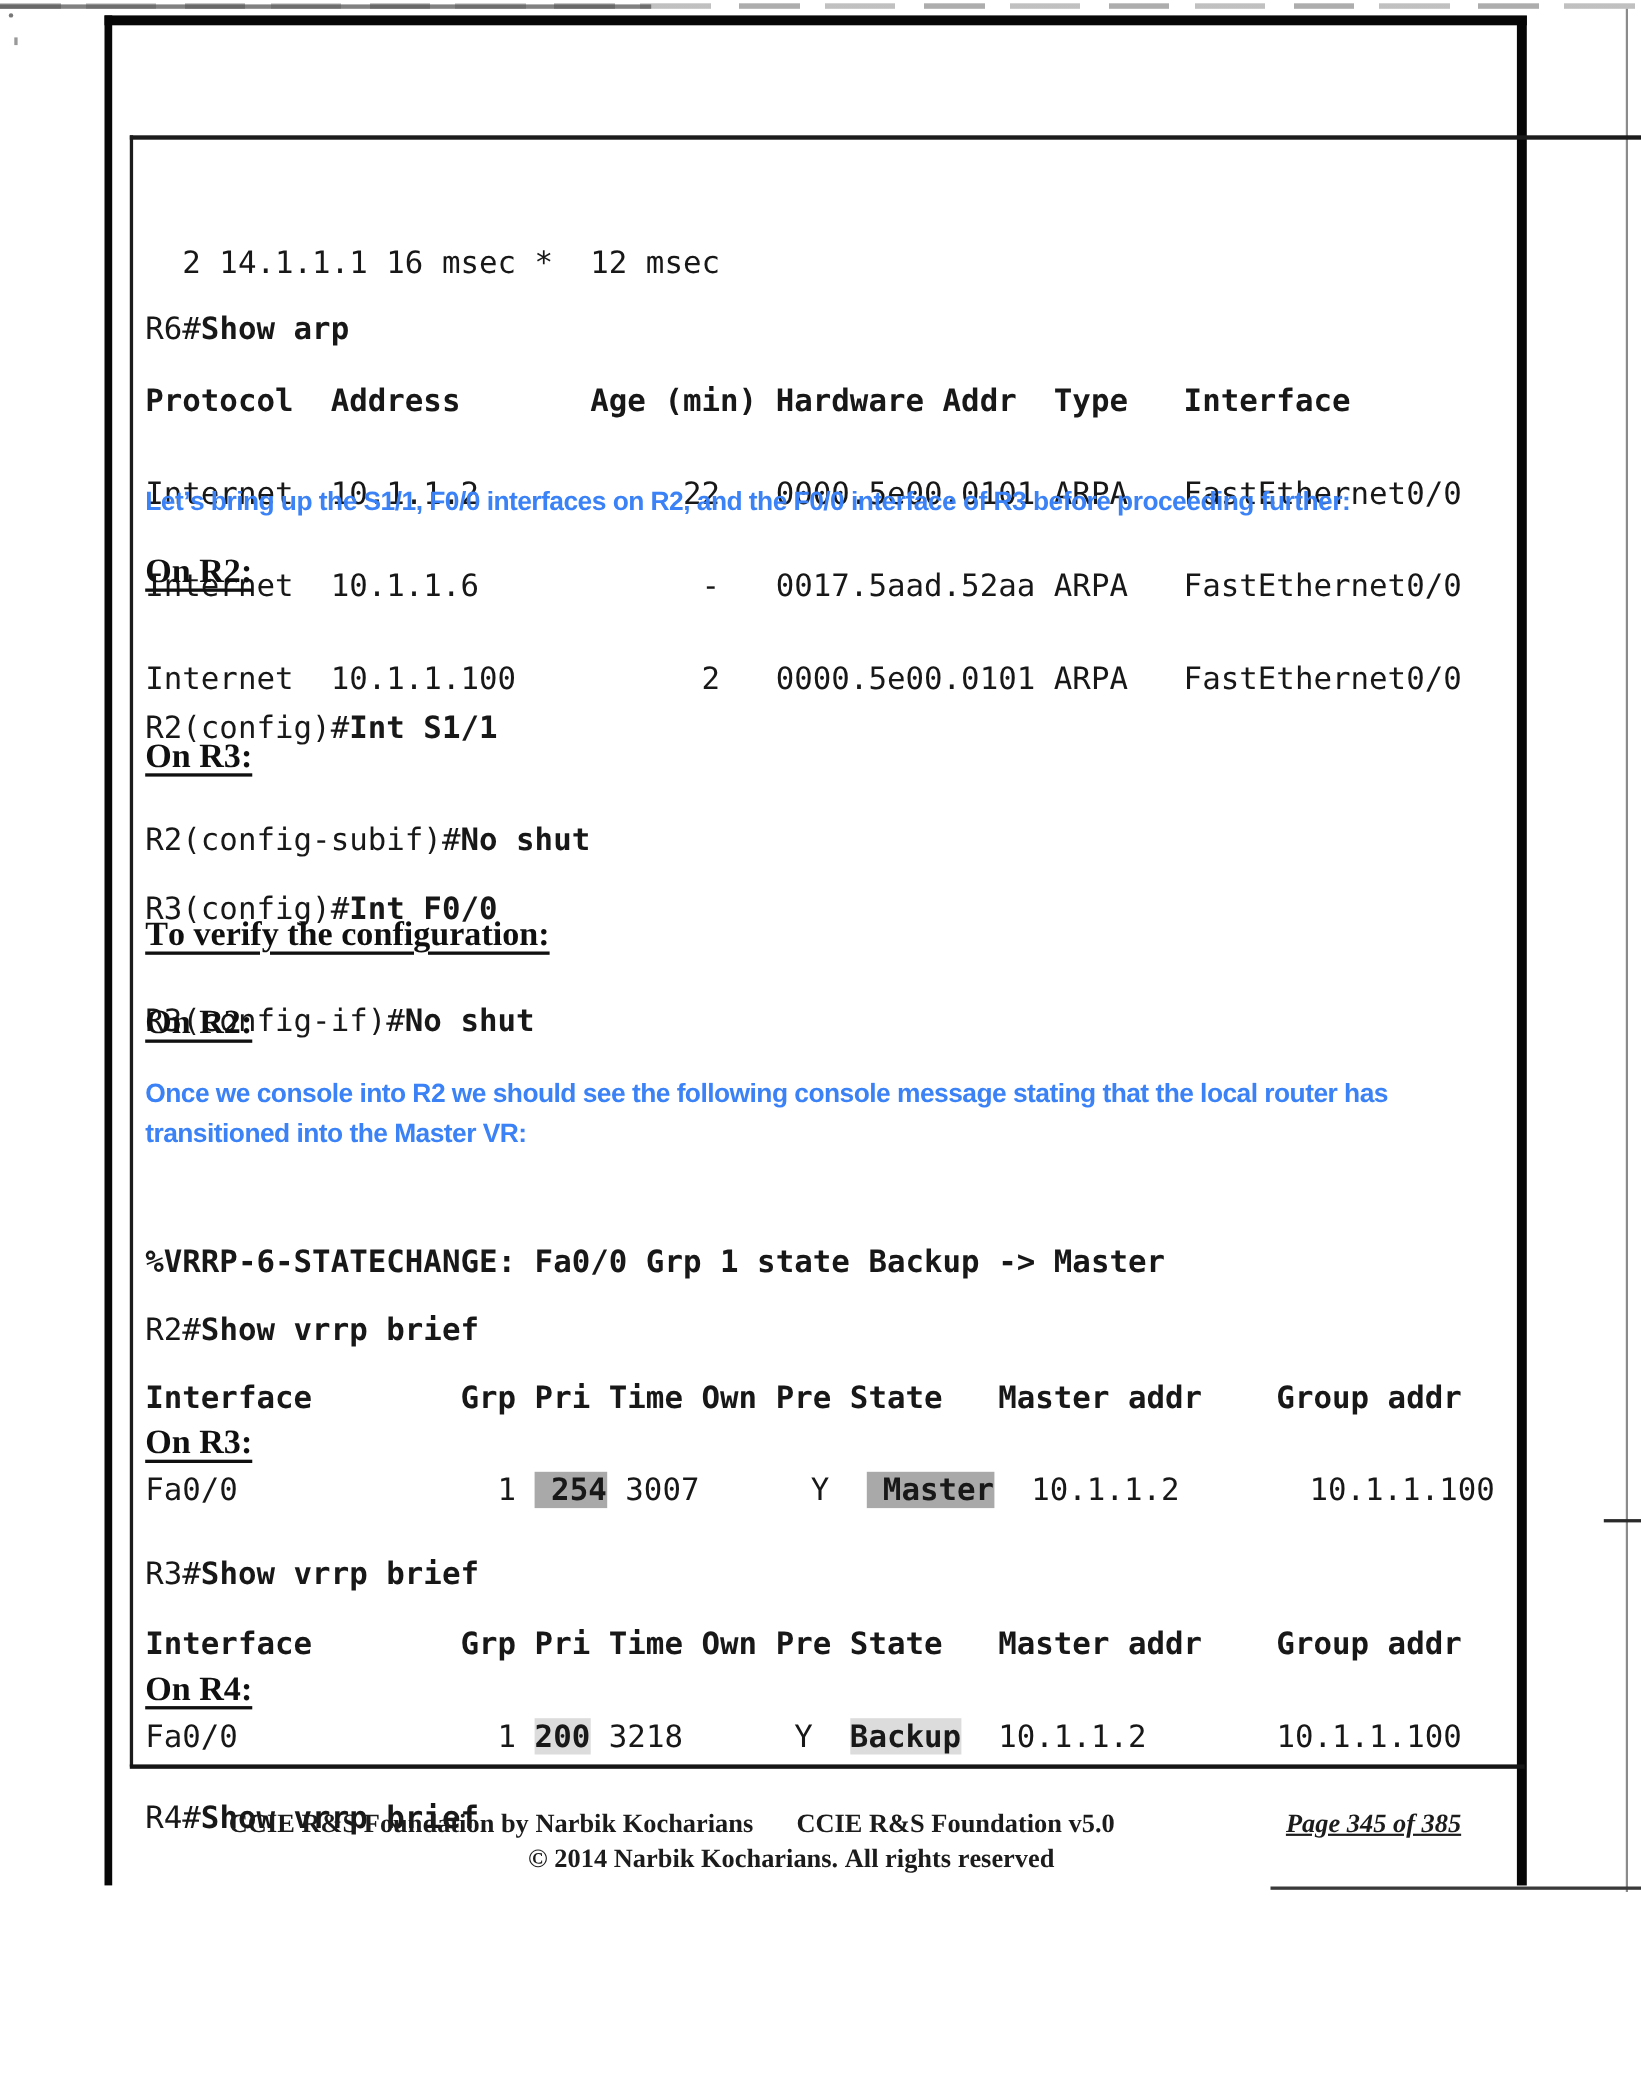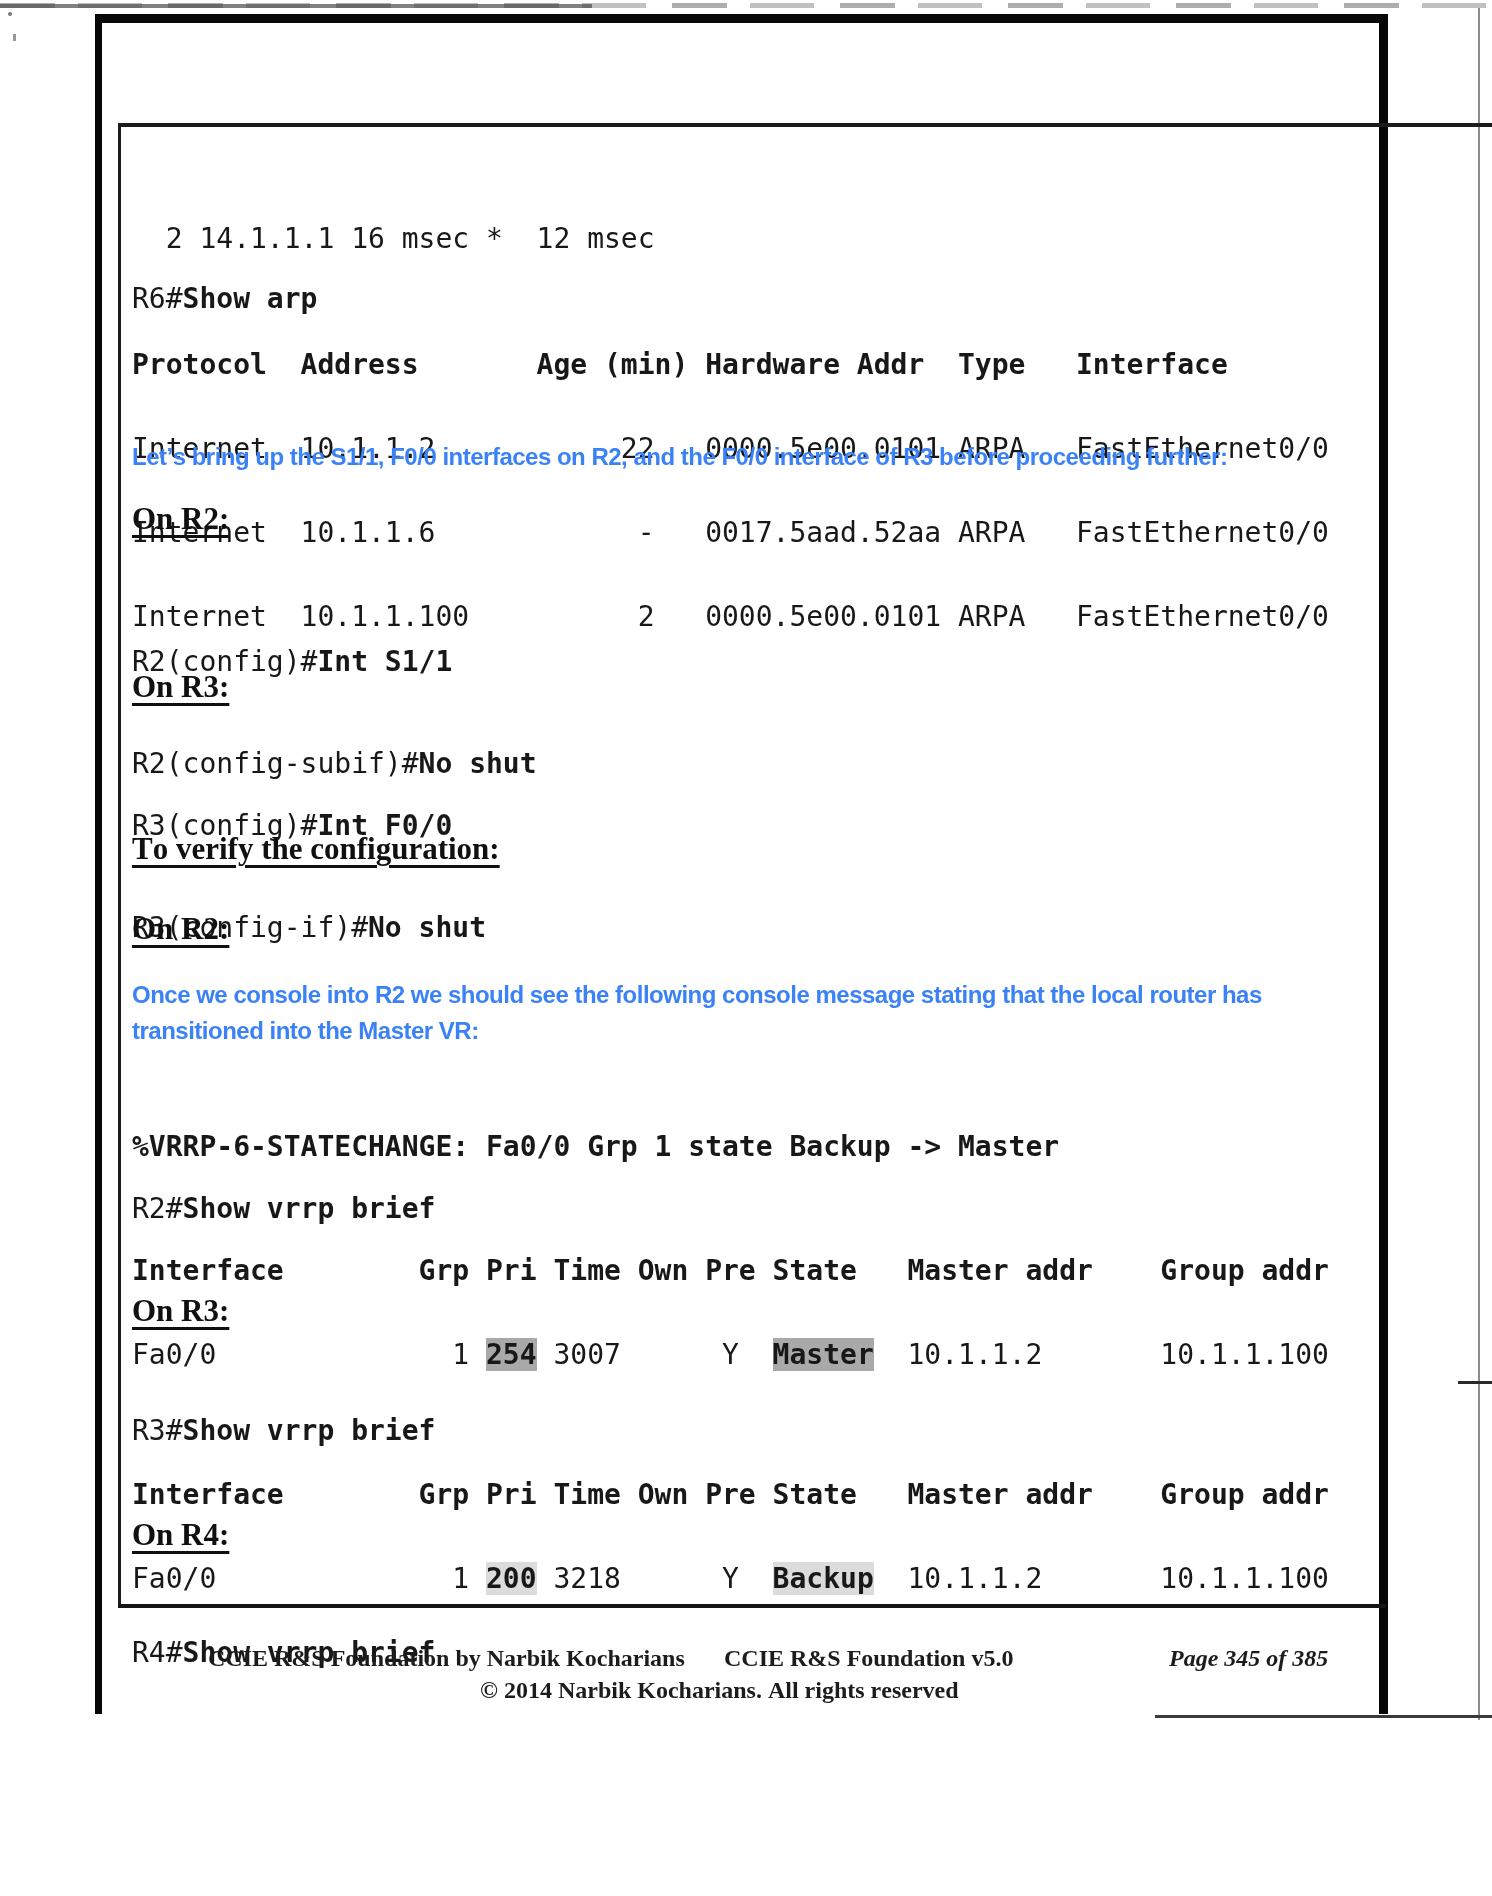--- a/index.html
+++ b/index.html
@@ -48,21 +48,21 @@
   .cblock {
     font-family:"DejaVu Sans Mono", monospace;
     font-size:28px;
     color:#181818;
     white-space:pre;
     line-height:28px;
   }
   .cblock.cmds { line-height:34px; }
   .cline { white-space:pre; }
   .b { font-weight:bold; }
-  .hl-dark  { background-color:var(--highlight-dark,#a9a9a9); }
+  .hl-dark  { background-color:var(--highlight-dark,#a9a9a9);padding-left:15px; }
   .hl-light { background-color:var(--highlight-light,#dcdcdc); }
 
   
   .note {
     font-family:"Liberation Sans", sans-serif;
     font-weight:bold;
     font-size:24px;
     letter-spacing:-0.5px;
     line-height:36px;
     color:#3b82f6;
@@ -82,21 +82,21 @@
   }
 
   
   .footer-text {
     font-family:"Liberation Serif", serif;
     font-weight:bold;
     font-size:24px;
     color:#1c1c1c;
     white-space:nowrap;
   }
-  .footer-italic { font-style:italic; }
+  .footer-italic { font-style:italic;text-decoration:underline; }
 </style>
 </head>
 <body>
 
 <div class="abs artifact" id="art-top-1"></div>
 <div class="abs artifact" id="art-top-2"></div>
 <div class="abs artifact" id="art-right-edge"></div>
 <div class="abs artifact" id="art-right-tick"></div>
 <div class="abs artifact" id="art-bottom-right"></div>
 <div class="abs artifact" id="art-dot-1"></div>

